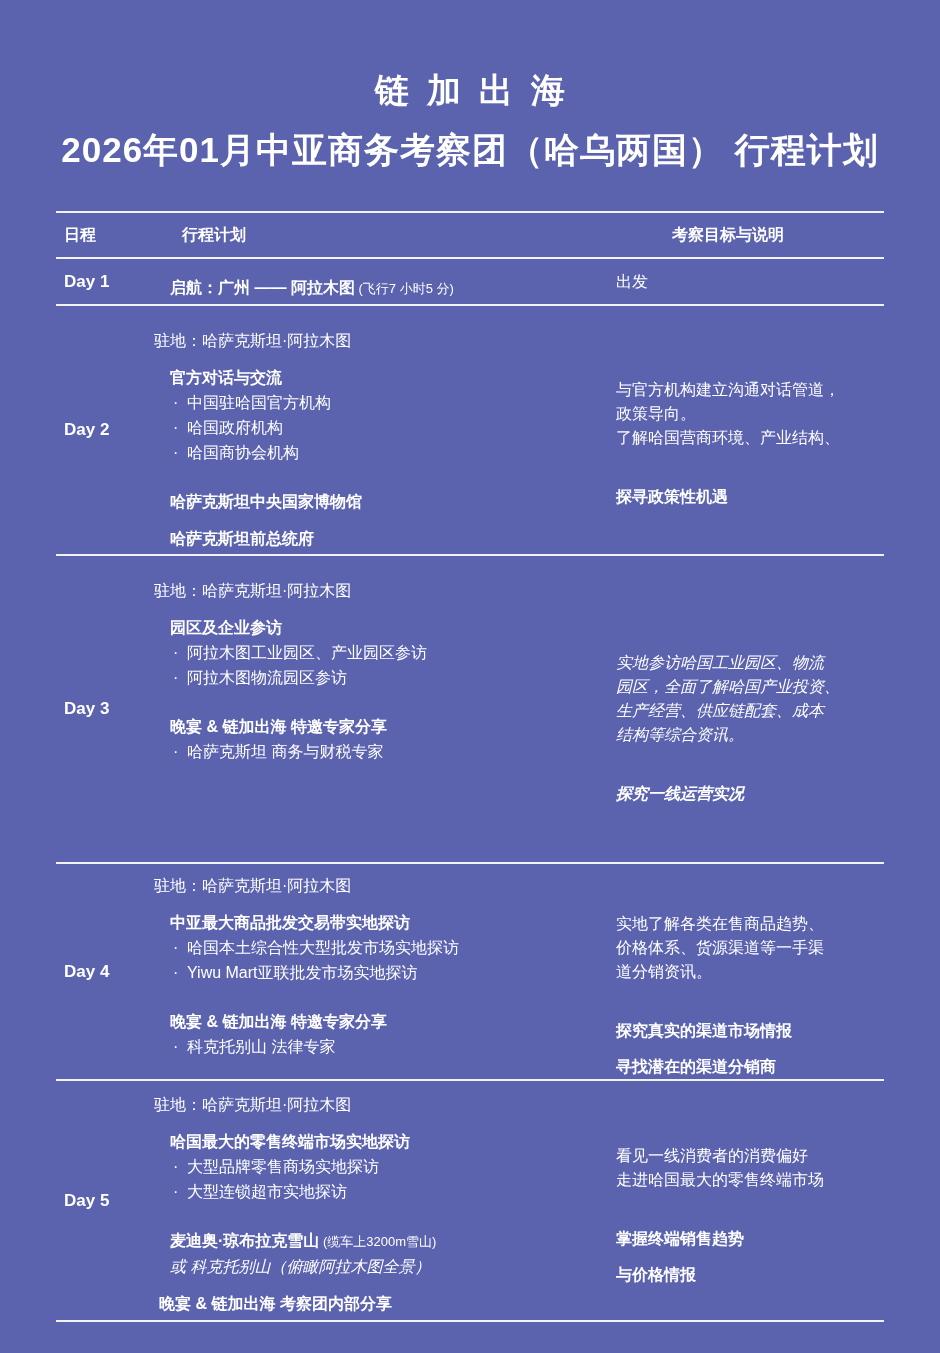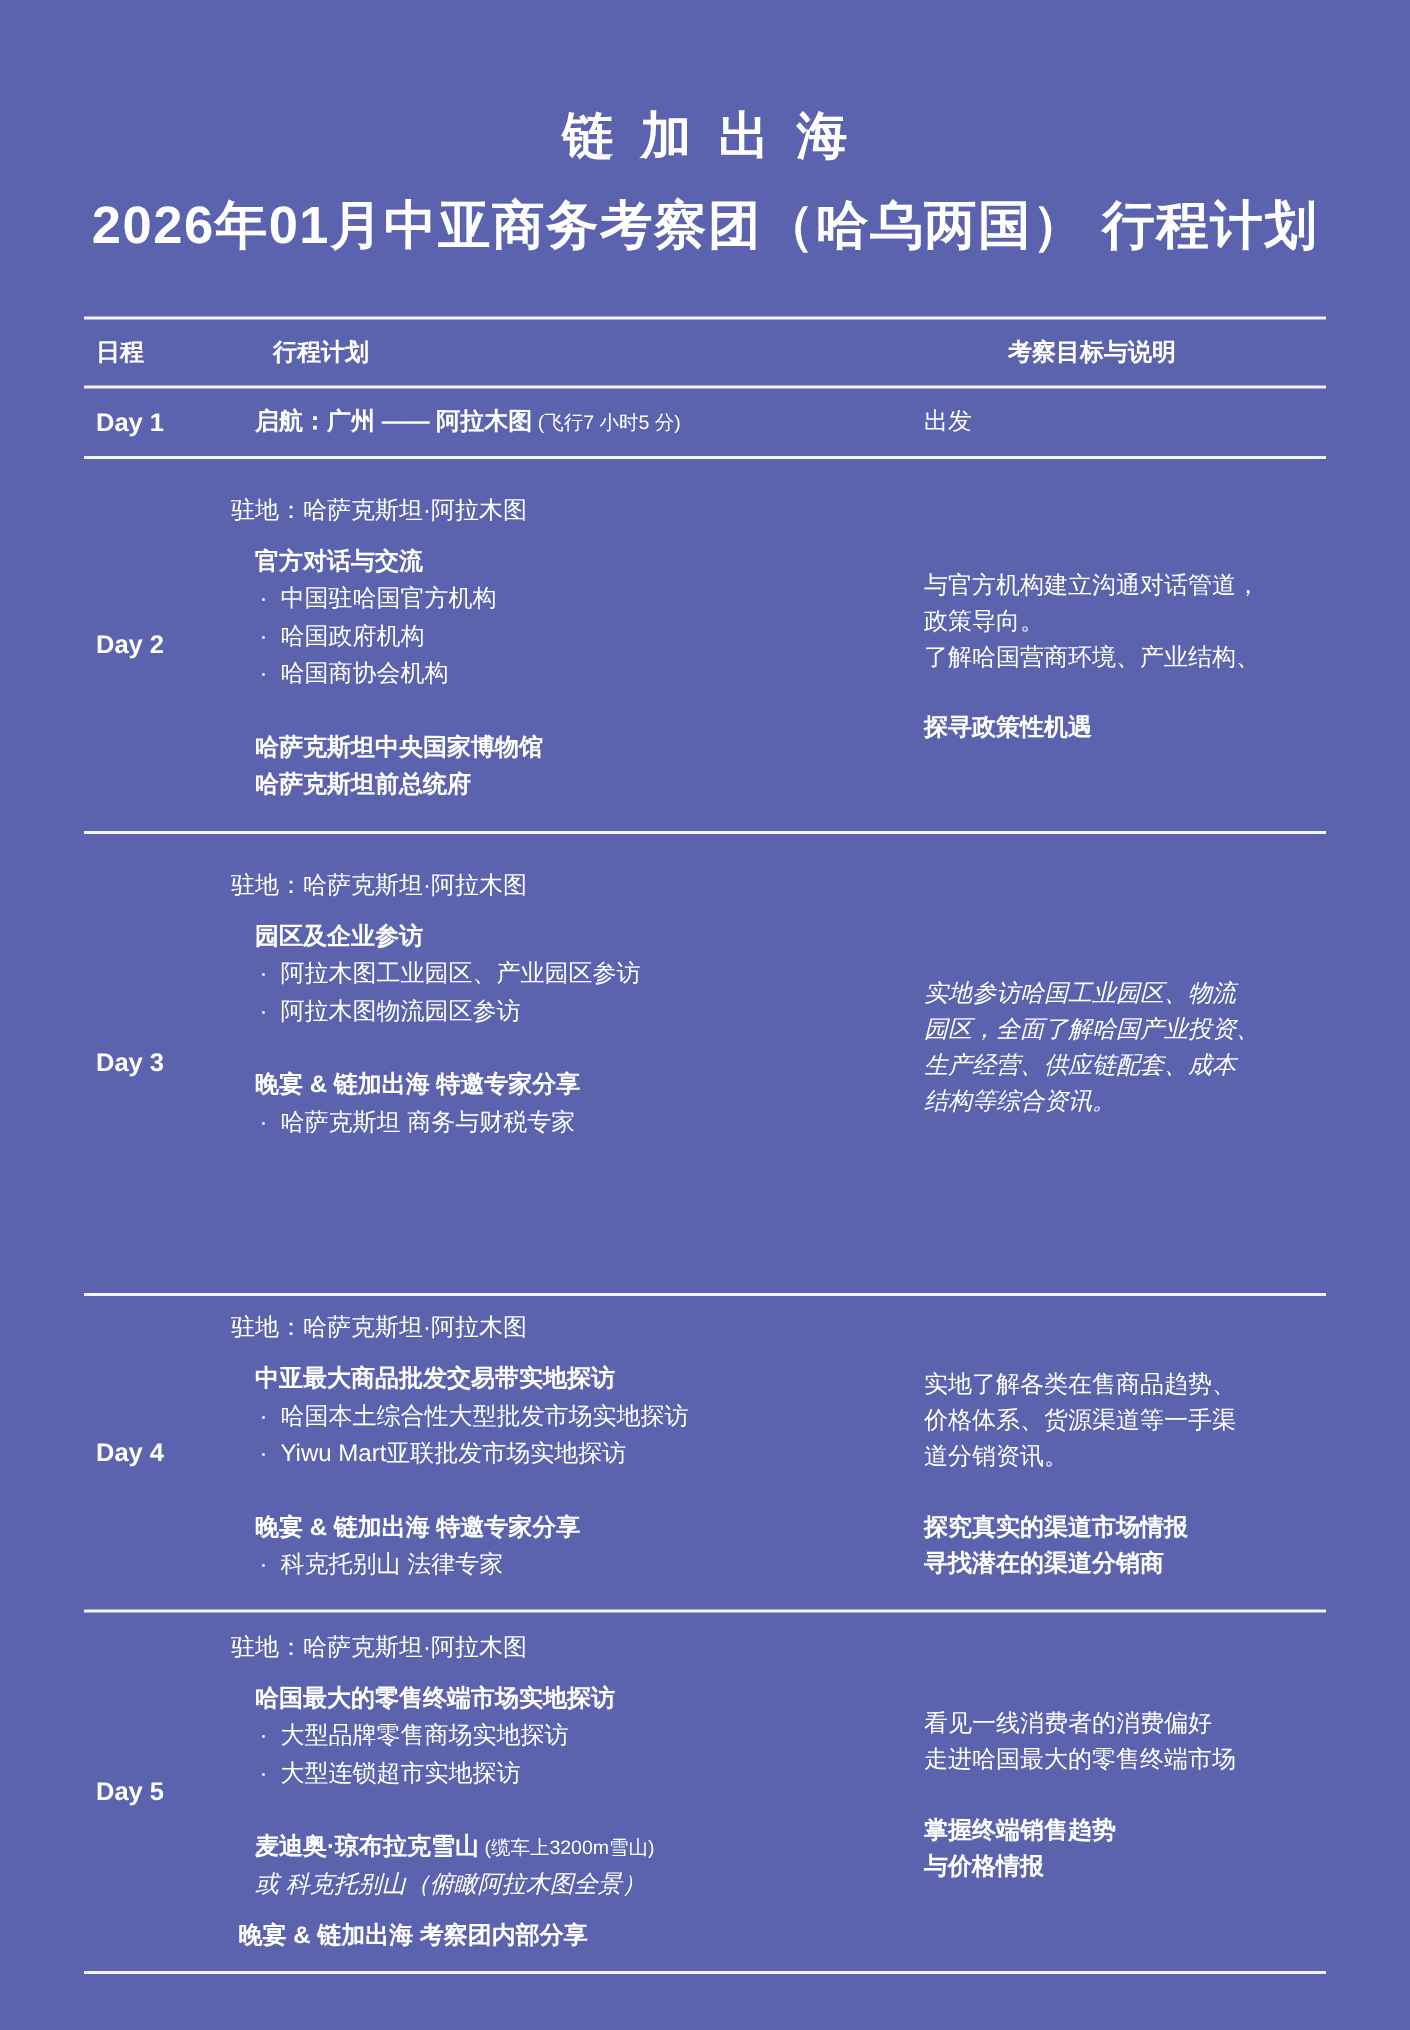--- a/index.html
+++ b/index.html
@@ -70,21 +70,21 @@
   .row:nth-child(4) .cell-obj  { padding-top:48px; }
   .row:nth-child(5) { min-height:241px; }
   .row:nth-child(5) .cell-itin { padding-top:11px; }
   .row:nth-child(5) .cell-obj  { padding-top:63px; }
 
   .residence { margin-bottom:9px; }
   .iblock { margin-left:16px; }
   .iblock + .iblock { margin-top:24px; }
   .iblock.tight { margin-top:9px; }
   .iblock.outdent { margin-left:5px; }
-  .b { font-weight:bold; }
+  .b { font-weight:bold;margin-top:12px; }
   .it { font-style:italic; }
   .bullet { display:flex; }
   .bullet .dot { width:17px; flex:none; padding-left:3px; }
   .note { font-size:13px; font-weight:normal; }
   .obj-gap { height:23px; }
 </style>
 </head>
 <body>
 
 <div class="page">
@@ -163,20 +163,21 @@
                 <span>哈萨克斯坦 商务与财税专家</span>
               </div>
             </div>
           </div>
           <div class="cell-obj">
             <div>实地参访哈国工业园区、物流</div>
             <div>园区，全面了解哈国产业投资、</div>
             <div>生产经营、供应链配套、成本</div>
             <div>结构等综合资讯。</div>
             <div class="obj-gap"></div>
+            <div class="b">探究一线运营实况</div>
           </div>
         </div>
         <div class="row">
           <div class="cell-day">Day 4</div>
           <div class="cell-itin">
             <div class="residence">驻地：哈萨克斯坦·阿拉木图</div>
             <div class="iblock">
               <div class="b"><span>中亚最大商品批发交易带实地探访</span></div>
               <div class="bullet">
                 <span class="dot">·</span>

